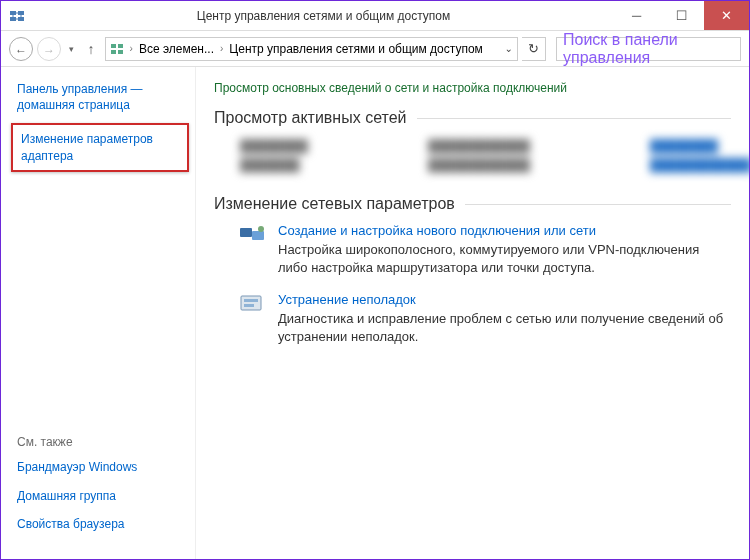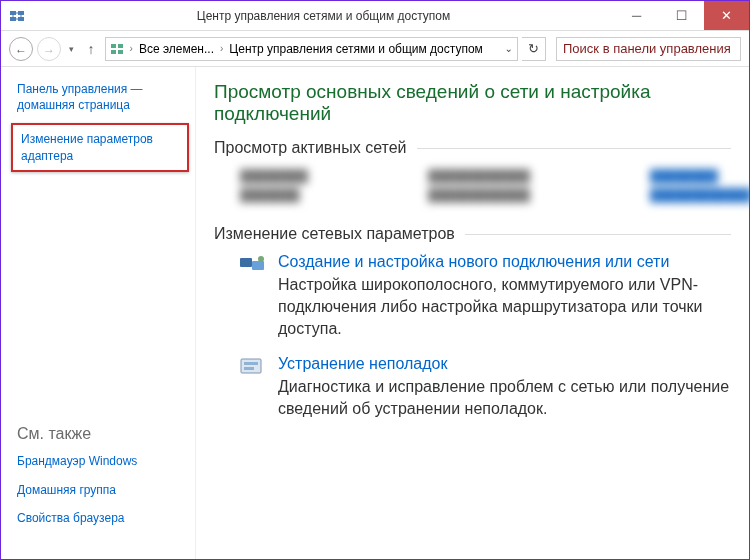--- a/index.html
+++ b/index.html
@@ -37,51 +37,51 @@
     flex: 1; height: 24px; border: 1px solid #ccc; display: flex; align-items: center;
     padding: 0 4px; font-size: 12px; gap: 4px; overflow: hidden; white-space: nowrap;
   }
   .addr-icon { width: 14px; height: 14px; }
   .addr-sep { color: #777; font-size: 10px; padding: 0 2px;}
   .addr-dd { color: #444; font-size: 10px; padding-left: 2px; margin-left: auto;}
   .refresh { width: 24px; height: 24px; border: 1px solid #ccc; border-left: none;
     display: flex; align-items: center; justify-content: center; font-size: 13px; color: #444;}
   .searchbox {
     width: 185px; height: 24px; border: 1px solid #ccc; padding: 0 6px;
-    font-size: 13px; color: #7f1d1d; margin-left: 6px; display: flex; align-items: center;
+    font-size: 16px; color: #8b5cf6; margin-left: 6px; display: flex; align-items: center;
   }
 
   
   .body { flex: 1; display: flex; overflow: hidden; }
   .sidebar {
-    width: 195px; border-right: 1px solid #eee; padding: 14px 10px 12px 16px;
+    width: 195px; border-right: 1px solid #eee; padding: 14px 10px 6px 16px;
     display: flex; flex-direction: column; font-size: 12px;
   }
   .side-link { color: #0066cc; margin-bottom: 12px; line-height: 1.35; cursor: pointer; }
   .side-link.highlighted {
     border: 2.5px solid #cd2a2a; border-radius: 0; padding: 6px 8px;
     margin: -2px -4px 9px -6px; box-shadow: 0 1px 3px rgba(0,0,0,0.25);
   }
   .side-spacer { flex: 1; }
-  .side-heading { color: #6b6b6b; font-size: 16px; margin-bottom: 10px; }
+  .side-heading { color: #6b6b6b; font-size: 12px; margin-bottom: 10px; }
 
   .main { flex: 1; padding: 14px 18px; overflow: auto; }
-  .page-title { color: #176d2e; font-size: 19px; font-weight: 400; margin-bottom: 14px; }
+  .page-title { color: #176d2e; font-size: 12px; font-weight: 400; margin-bottom: 14px; }
   .section-title {
     font-size: 16px; color: #333; margin-bottom: 10px; position: relative;
     display: flex; align-items: center;
   }
   .section-title::after {
     content: ""; flex: 1; height: 1px; background: #ddd; margin-left: 10px;
   }
   .active-net { display: flex; gap: 120px; margin: 6px 0 20px 26px; }
   .blur { filter: blur(4px); color: #777; font-size: 12px; line-height: 1.6; }
   .blur-right { color: #2772c7; }
   .task {
-    display: flex; gap: 12px; margin: 6px 0 16px 24px; font-size: 16px;
+    display: flex; gap: 12px; margin: 6px 0 16px 24px; font-size: 13px;
   }
   .task-icon {
     width: 28px; height: 24px; flex-shrink: 0;
     display: flex; align-items: center; justify-content: center;
   }
   .task-title { color: #0066cc; margin-bottom: 3px; cursor: pointer; }
   .task-desc { color: #333; line-height: 1.35; }
 
 </style>
 </head>

